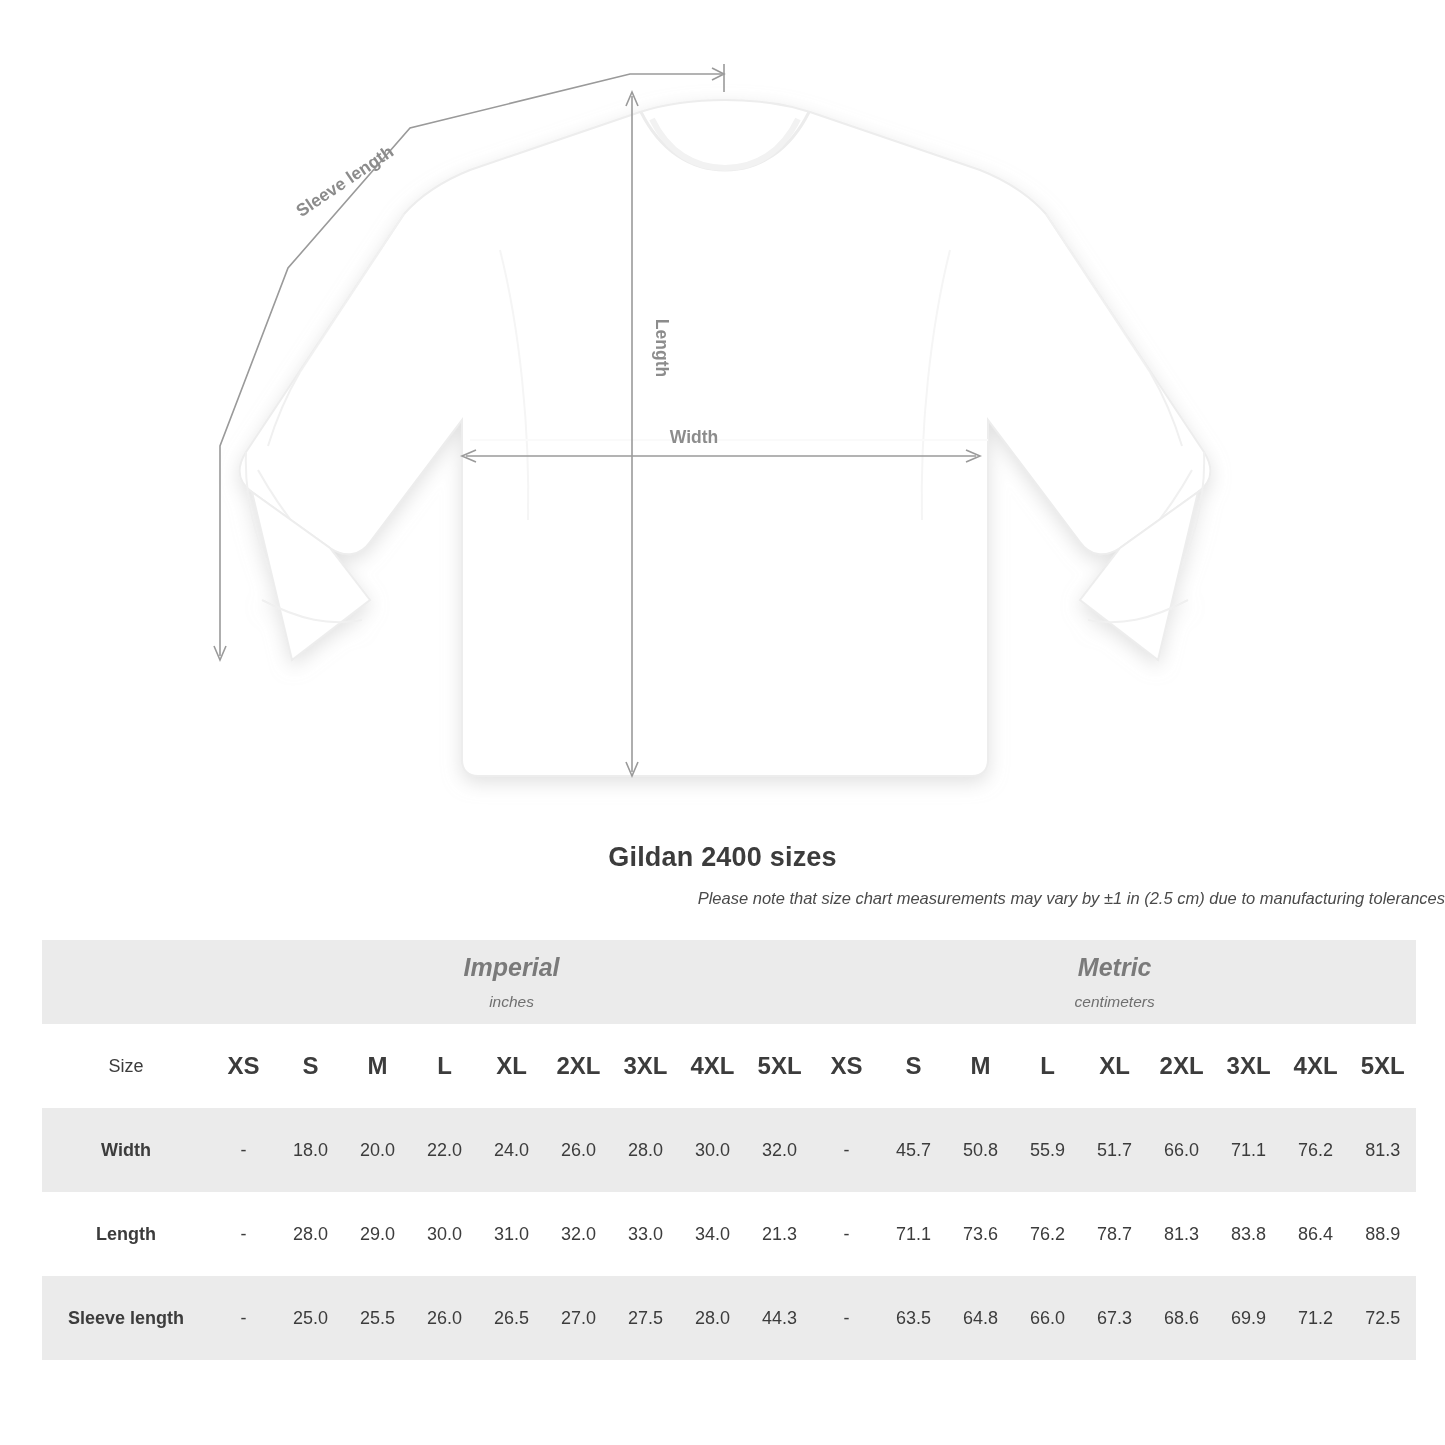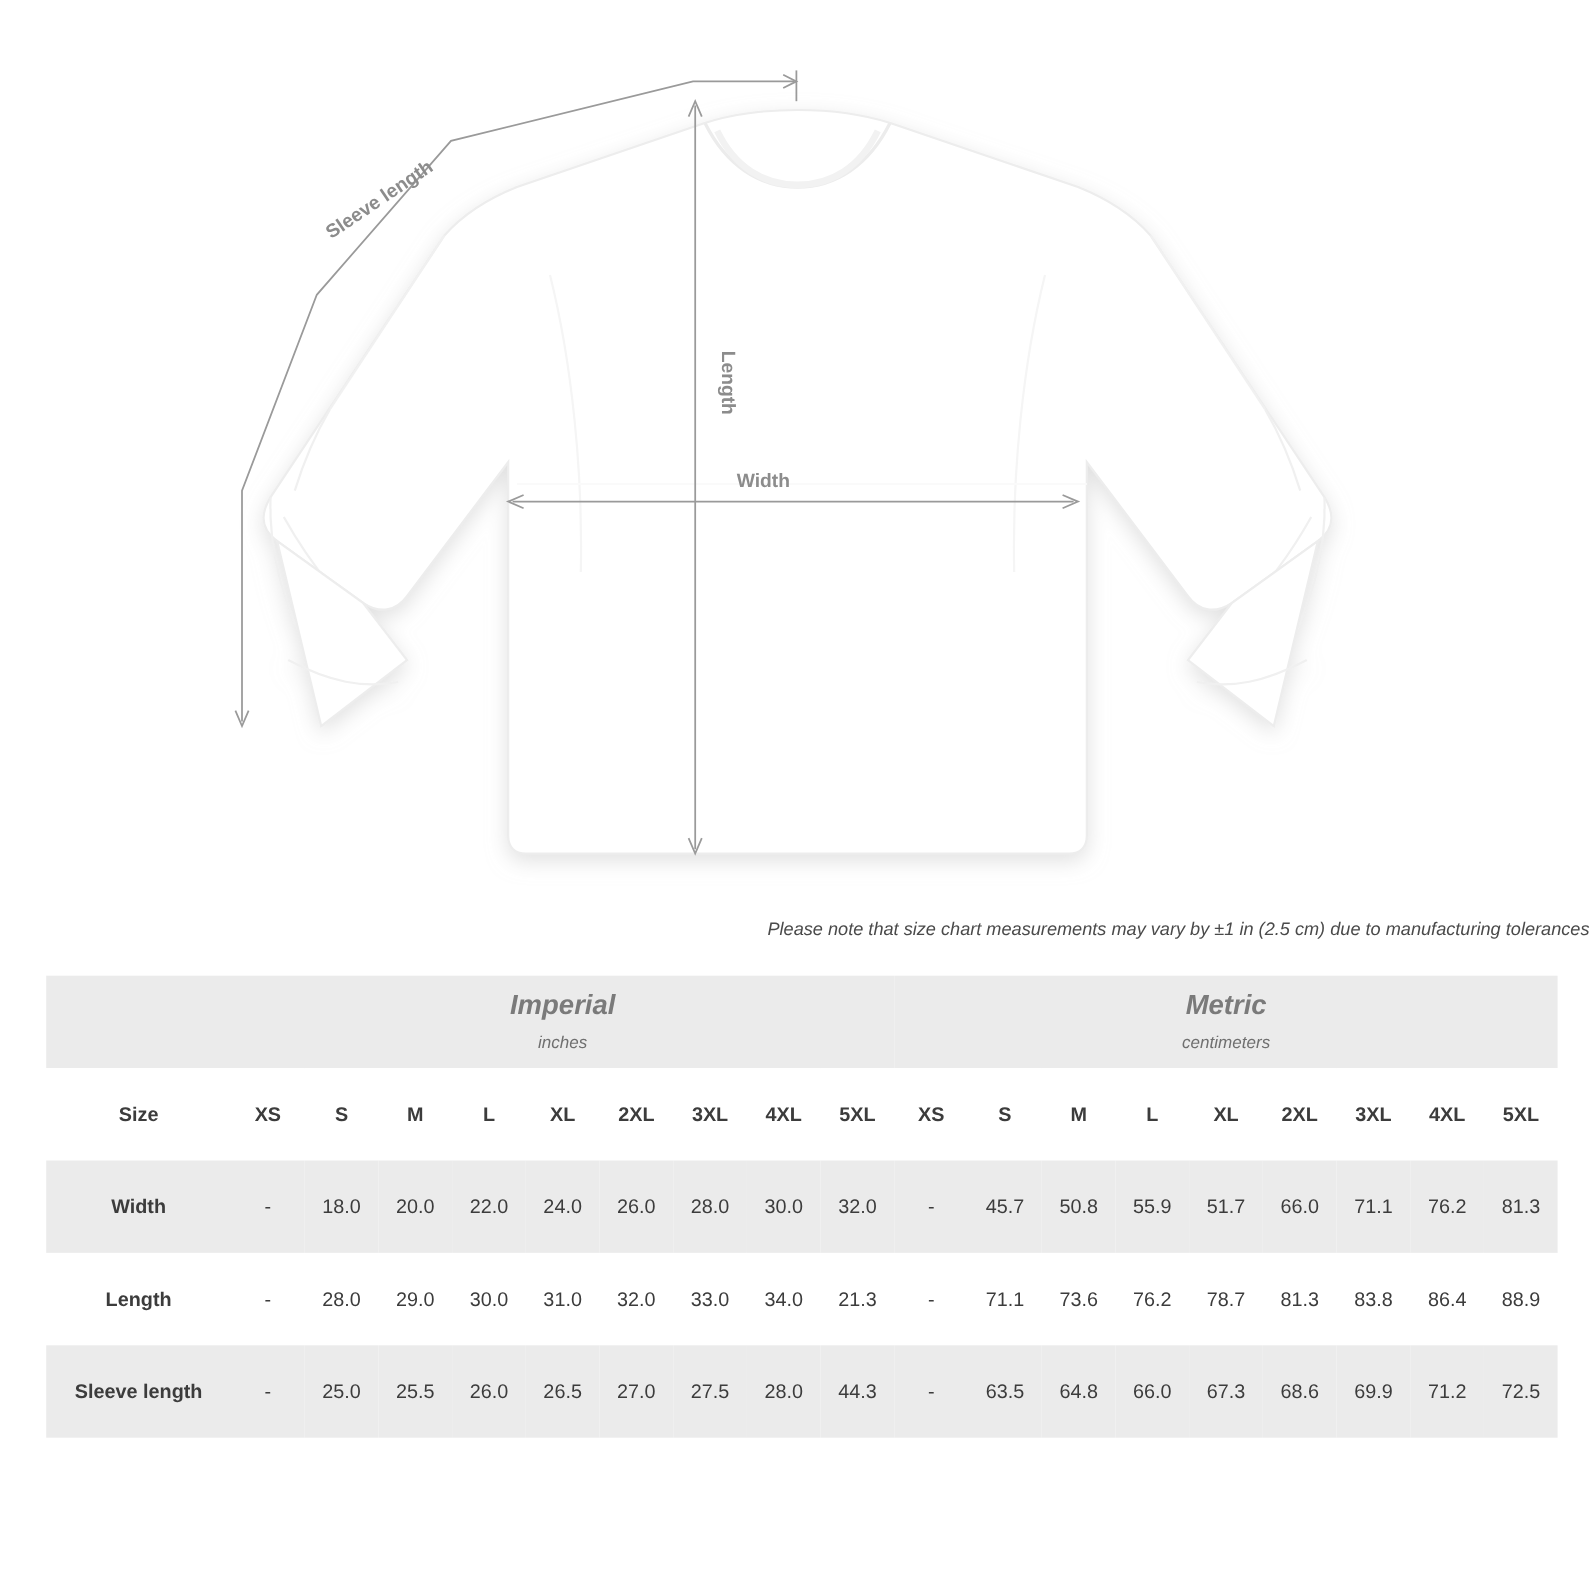--- a/index.html
+++ b/index.html
@@ -76,27 +76,27 @@
   }
   .unit-sub {
     font-size: 15.5px;
     font-style: italic;
     color: #6f6f6f;
     margin-top: 12px;
   }
   .head-row td {
     height: 84px;
     background: #ffffff;
-    font-size: 18px;
+    font-size: 24px;
     font-weight: bold;
     color: #3c3c3c;
   }
   .head-row td.rowlabel {
     font-size: 18px;
-    font-weight: bold;
+    font-weight: normal;
   }
   .data-row td {
     height: 84px;
     font-size: 18px;
     color: #3c3c3c;
   }
   .data-row.shade td {
     background: #ebebeb;
   }
   .data-row.plain td {
@@ -190,20 +190,21 @@
       </g>
 
       <text x="348" y="186" transform="rotate(-34 348 186)" text-anchor="middle" font-family="Liberation Sans, sans-serif" font-size="17.5" font-weight="bold" fill="#8c8c8c">Sleeve length</text>
 
       <text x="656" y="348" transform="rotate(90 656 348)" text-anchor="middle" font-family="Liberation Sans, sans-serif" font-size="17.5" font-weight="bold" fill="#8c8c8c">Length</text>
 
       <text x="694" y="443" text-anchor="middle" font-family="Liberation Sans, sans-serif" font-size="17.5" font-weight="bold" fill="#8c8c8c">Width</text>
     </svg>
   </div>
 
+  <div class="chart-title">Gildan 2400 sizes</div>
   <div class="chart-subtitle">Please note that size chart measurements may vary by ±1 in (2.5 cm) due to manufacturing tolerances</div>
 
   <div class="table-wrap">
     <table class="size-table">
       <colgroup>
         <col class="col-label">
         <col class="col-cell">
           <col class="col-cell">
           <col class="col-cell">
           <col class="col-cell">

